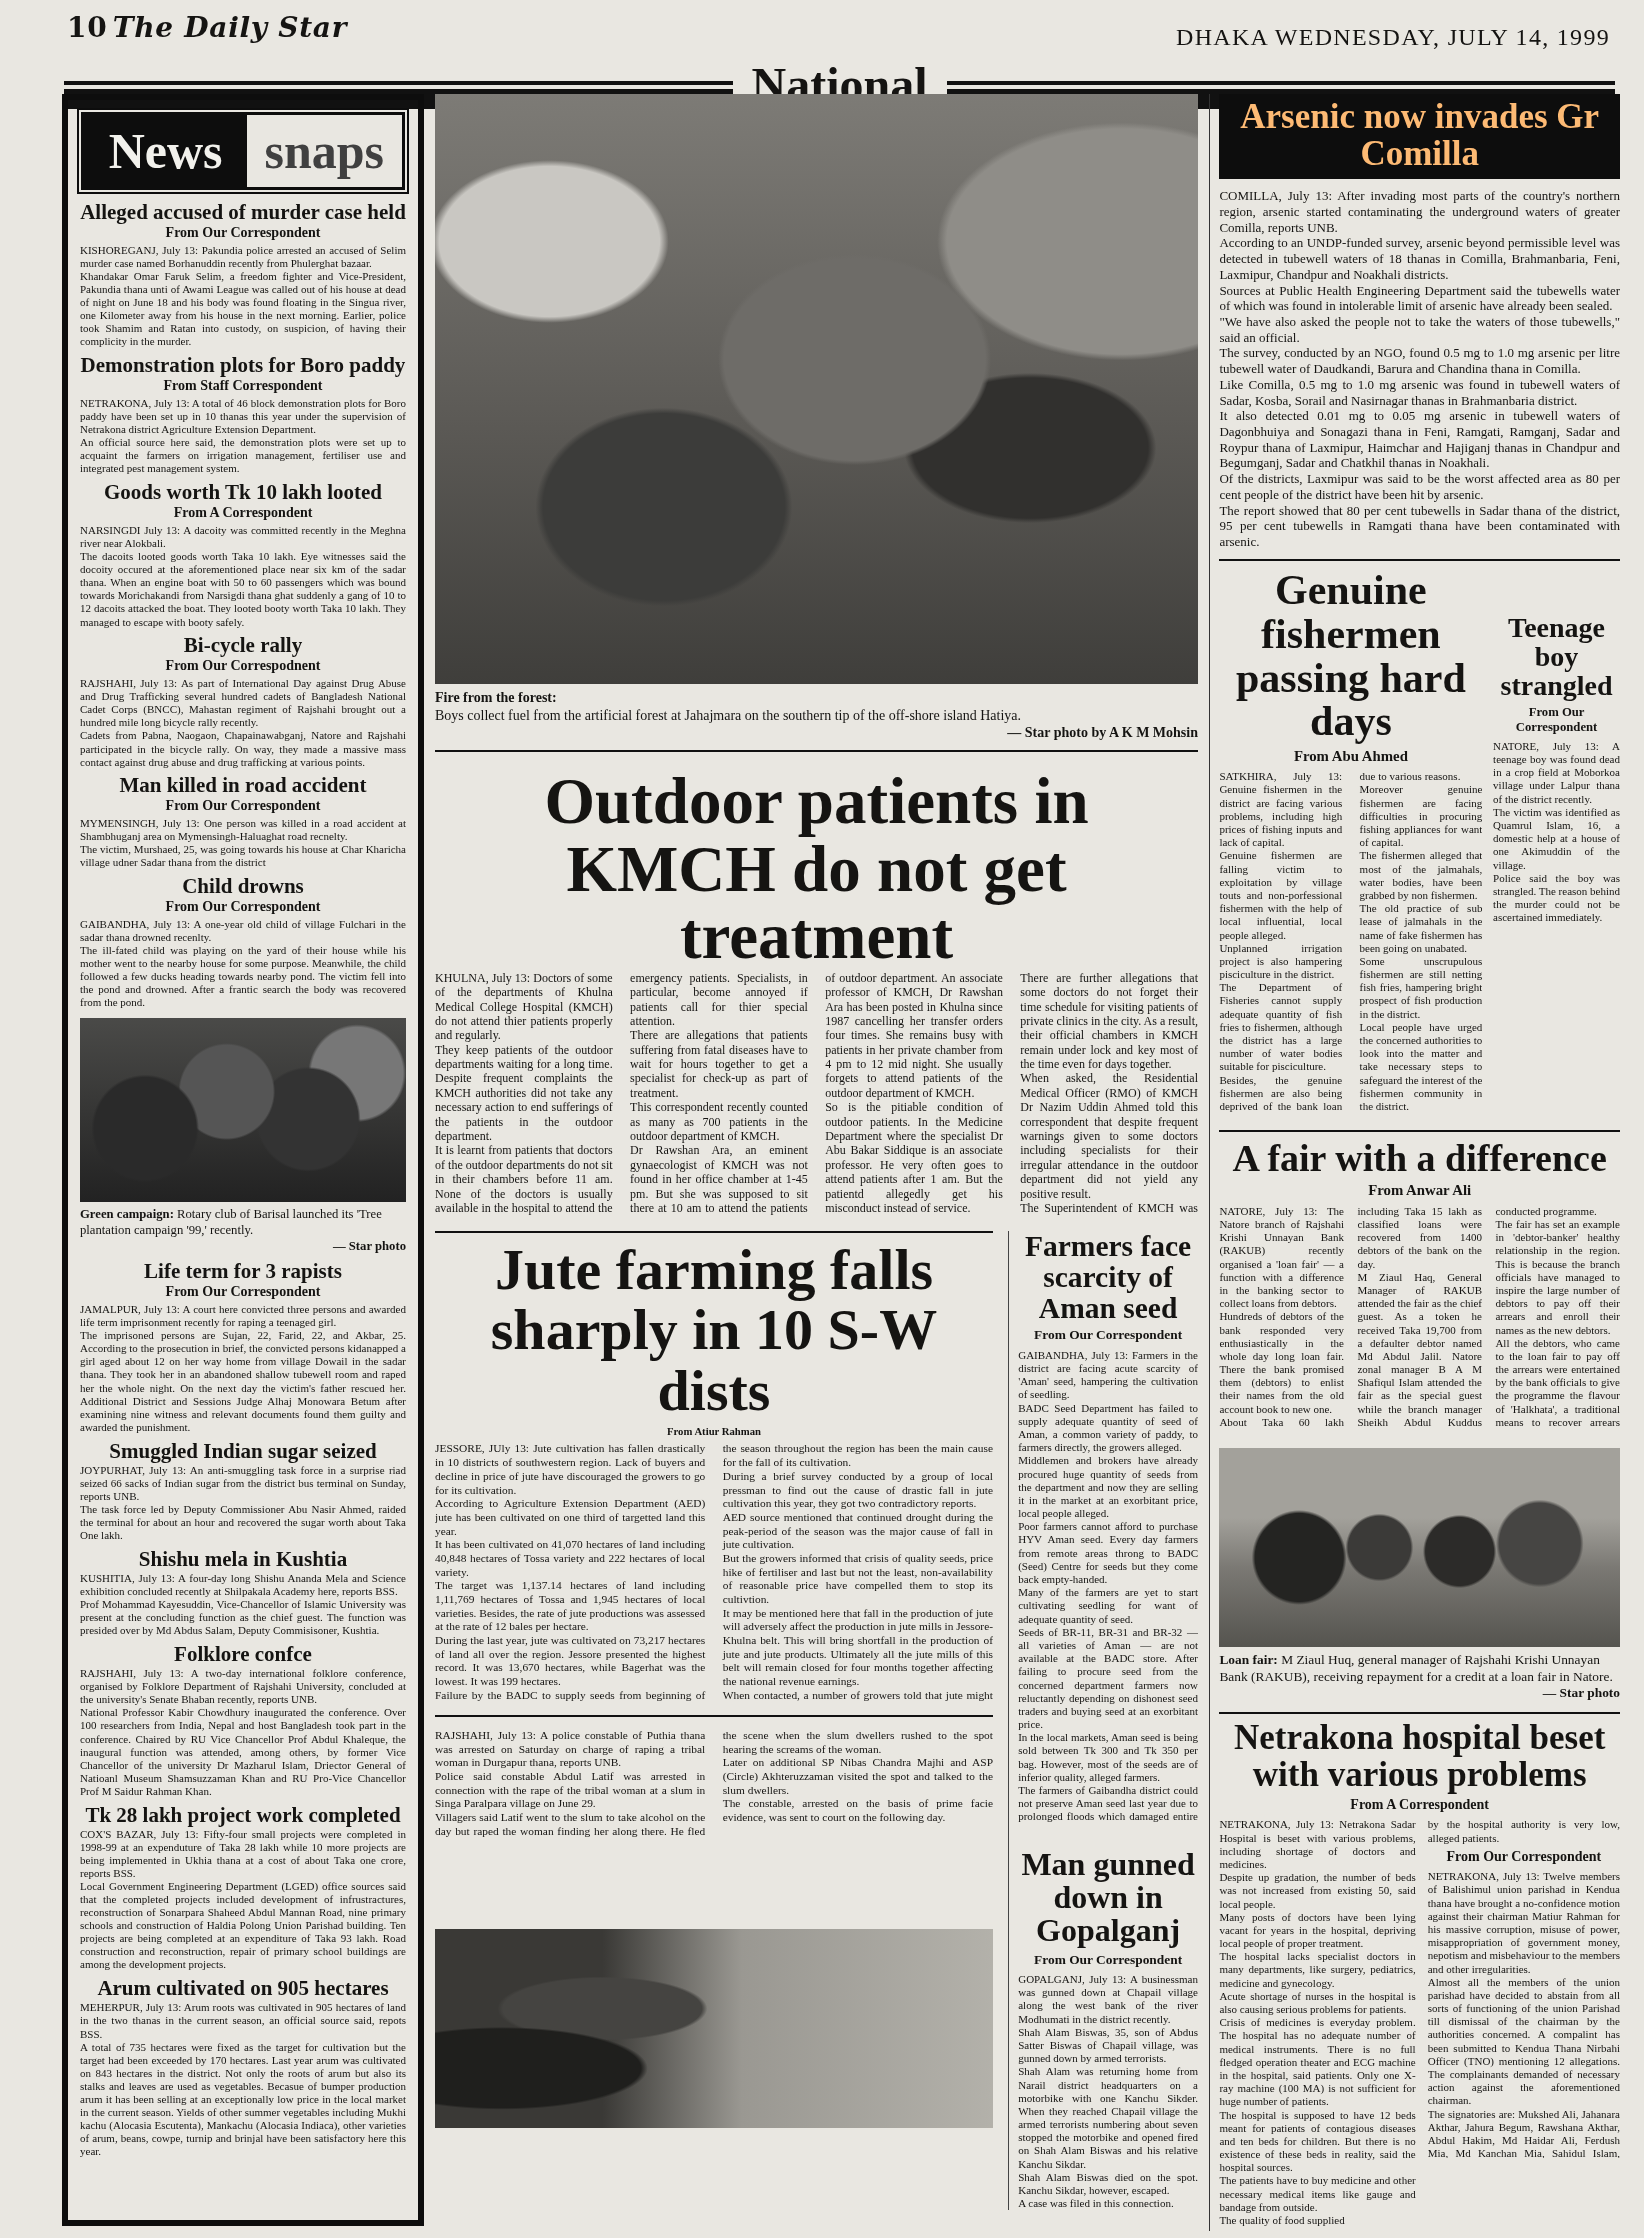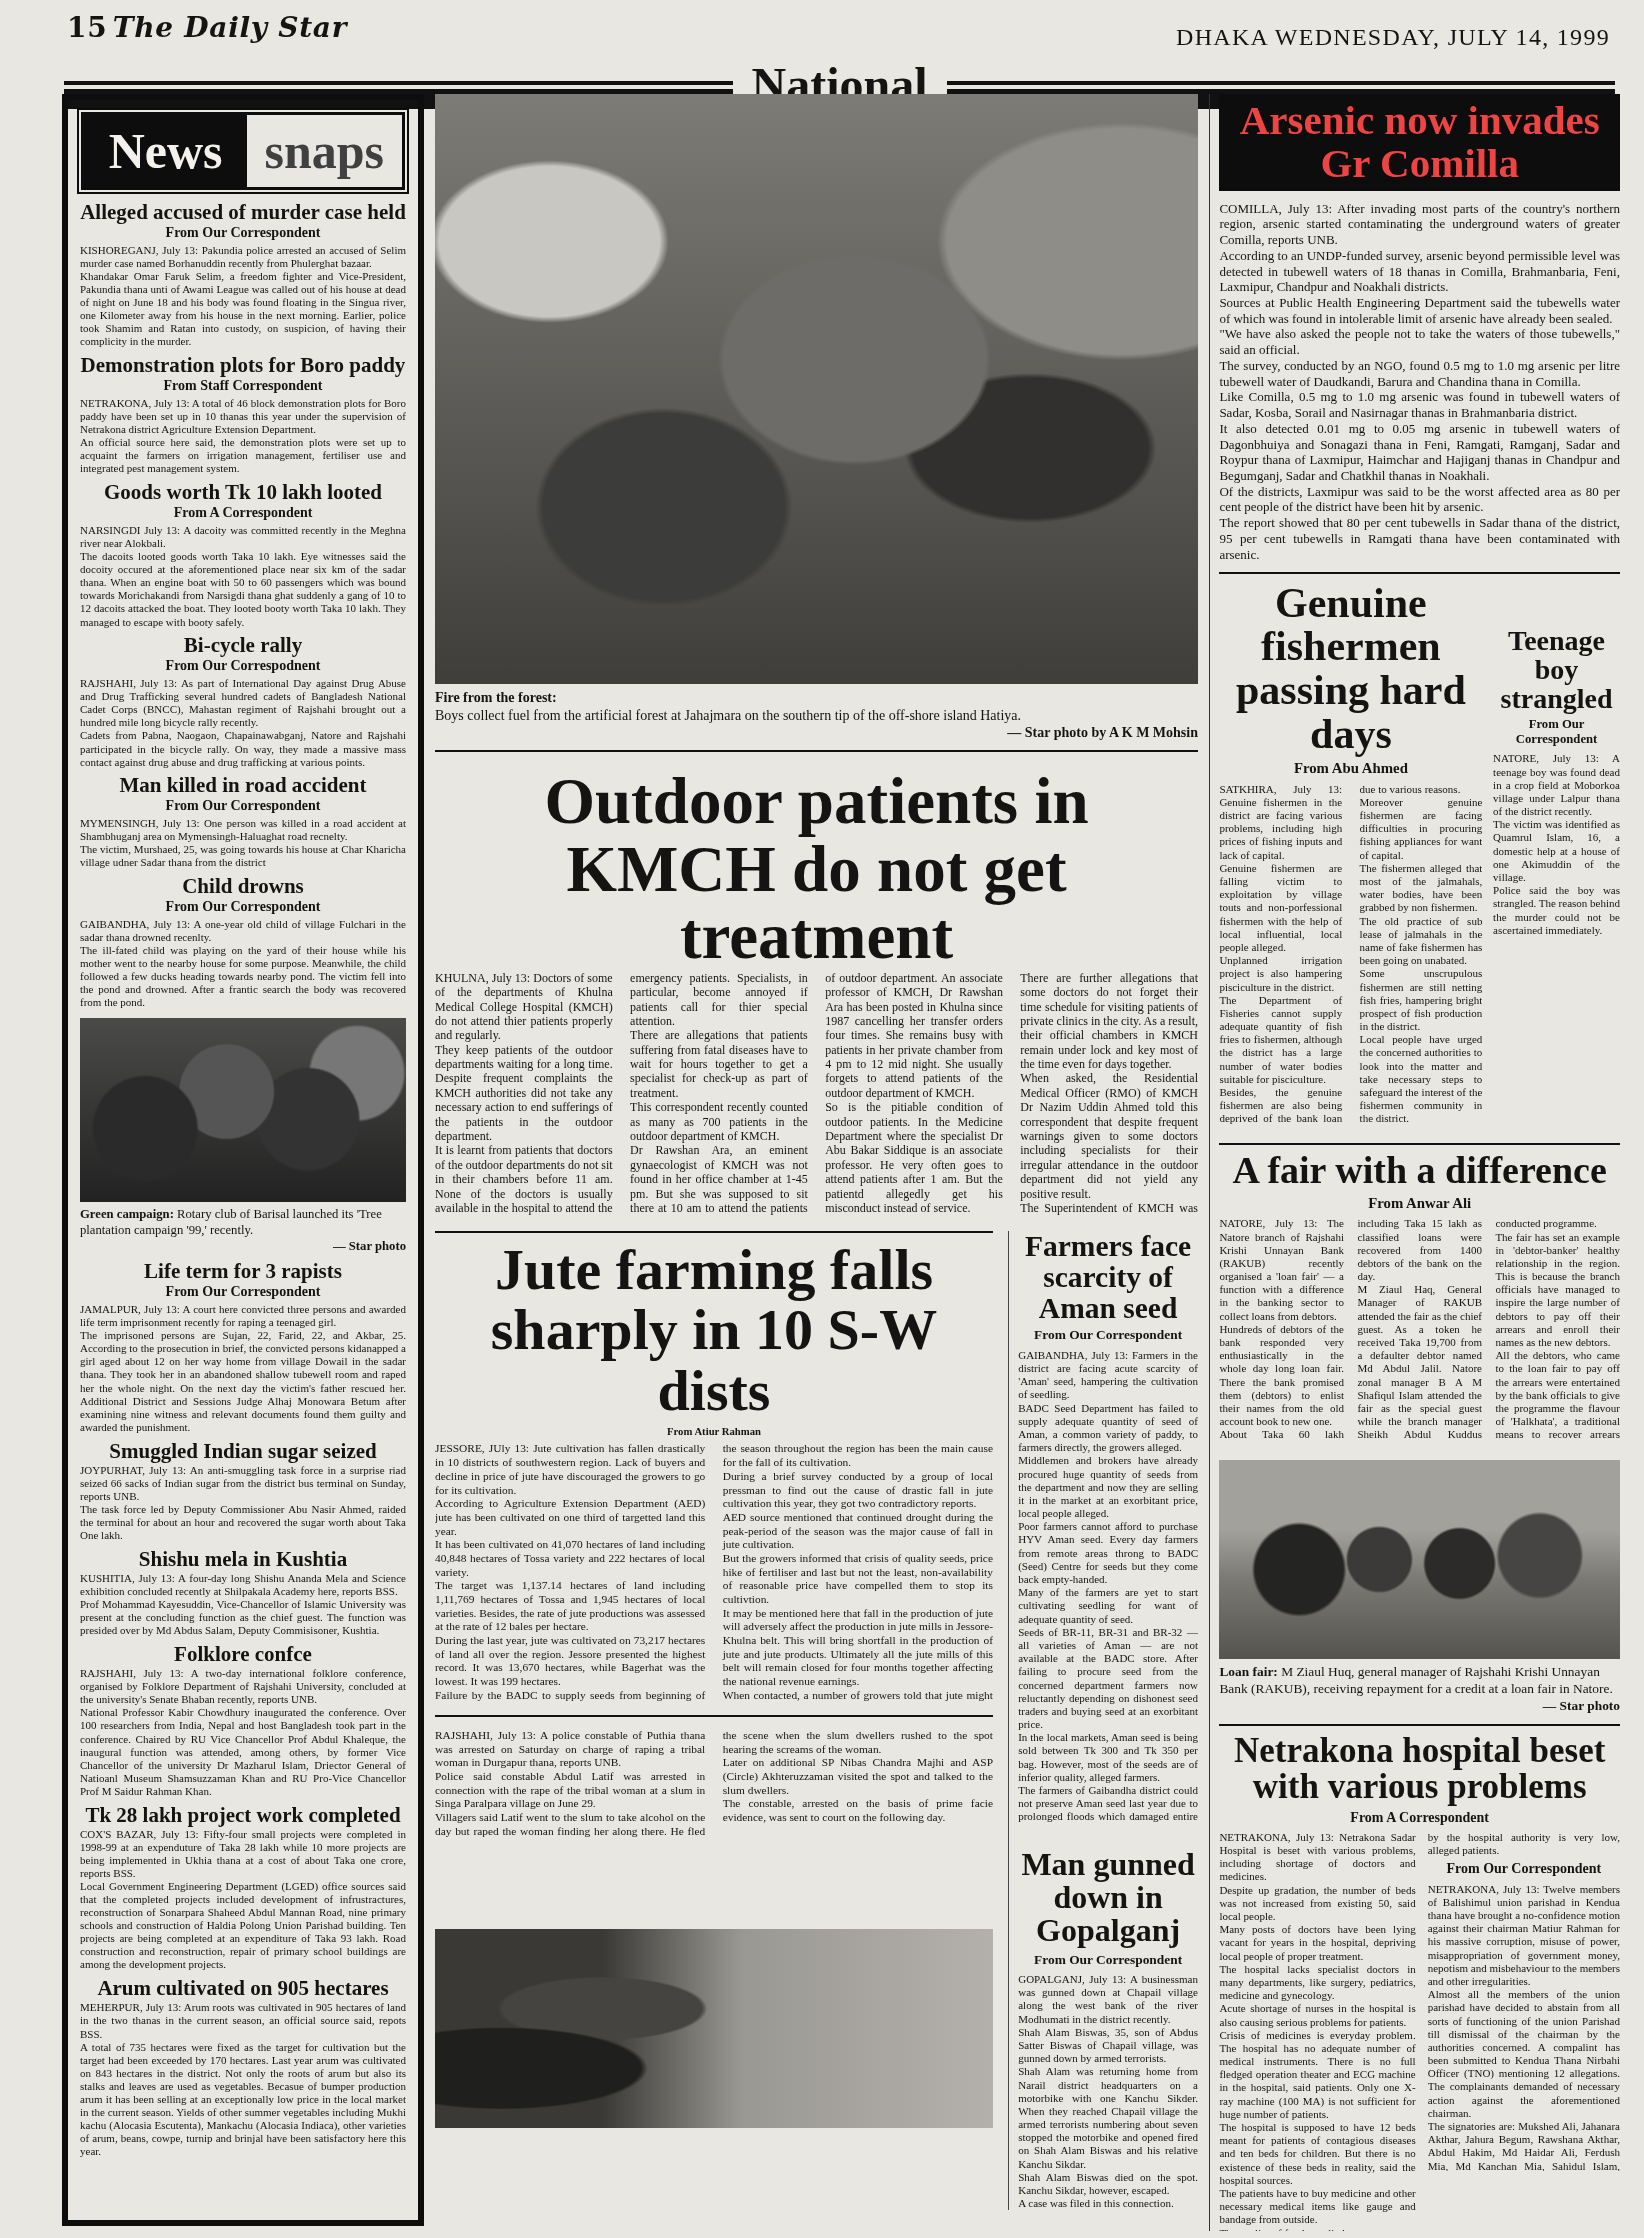--- a/index.html
+++ b/index.html
@@ -72,21 +72,21 @@
       linear-gradient(90deg,#3a3936 0 30%, #9a9892 55%, #b3b1aa 100%);}
   .aman-head{font-size:29.5px;}
   .mid-right .byline{font-size:13.4px;}
   .mid-right .body{font-size:11px;line-height:1.2;}
   .aman-body{max-height:475px;}
   .gopal-head{font-size:32px;margin-top:24px;}
   .gopal-body{max-height:376px;}
   
   .right{position:absolute;left:1209px;top:94px;width:411px;height:2137px;overflow:hidden;
          border-left:1.3px solid #333;padding-left:9.4px;box-sizing:border-box;}
-  .arsenic-head{background:#0d0d0d;color:#ef4444;font-size:41px;padding:5.4px 4px 6.7px;}
+  .arsenic-head{background:#0d0d0d;color:#fdba74;font-size:35px;padding:5.4px 4px 6.7px;}
   .arsenic-body{font-size:13px;line-height:1.21;max-height:462px;margin-top:9.4px;}
   .fish-row{display:flex;gap:10.7px;border-top:2.7px solid #111;margin-top:9.4px;padding-top:8px;}
   .fish-main{width:263px;}
   .fish-head{font-size:42px;}
   .fish-main .byline{font-size:14.8px;}
   .fish-main .cols-2{height:352px;font-size:11px;}
   .teen{flex:1;}
   .teen-head{font-size:28px;margin-top:44px;}
   .teen .byline{font-size:12.7px;}
   .teen .body{font-size:11px;line-height:1.2;}
@@ -112,21 +112,21 @@
   .up-head{font-size:28px;margin-top:6.7px;}
   .up-byline{font-size:12.7px;}
   .up-body{max-height:288px;}
 </style>
 </head>
 <body>
 
 <div class="page">
 
   <div class="masthead">
-    <span class="pg">15</span><span>The Daily Star</span>
+    <span class="pg">10</span><span>The Daily Star</span>
   </div>
   <div class="date-line">DHAKA WEDNESDAY, JULY 14, 1999</div>
   <div class="section-bar">
     <div class="thin"></div>
     <div class="thick"></div>
     <div class="section-label">National</div>
   </div>
 
   <div class="news-box">
     <div class="ns-title">

